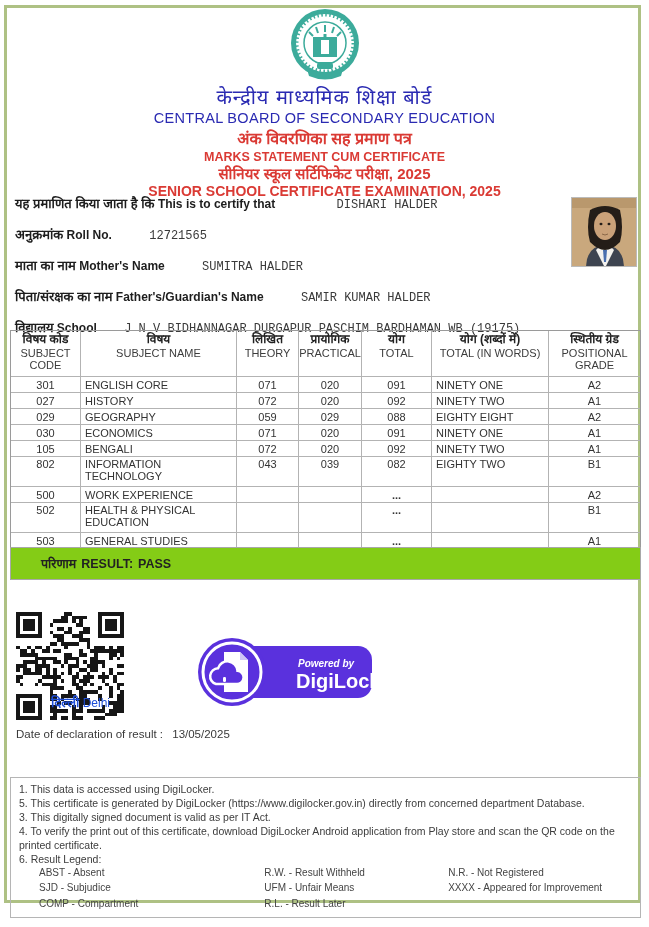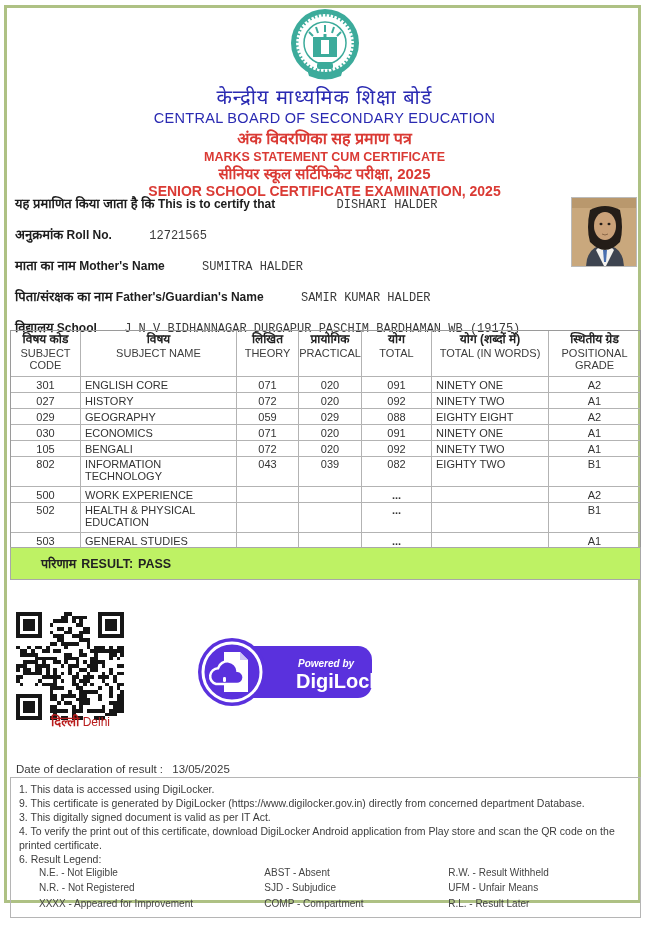--- a/index.html
+++ b/index.html
@@ -32,28 +32,28 @@
   .mtable { position:absolute; top:330px; left:10px; width:631px; border:1px solid #9a9a9a; font-size:11px; color:#333; }
   .trow { display:grid; grid-template-columns:69px 156px 62px 63px 70px 117px 92px; border-top:1px solid #b3b3b3; }
   .trow:first-child { border-top:none; }
   .cell { border-left:1px solid #b3b3b3; padding:1px 4px; display:flex; align-items:center; justify-content:center; text-align:center; min-height:15px; }
   .cell:first-child { border-left:none; }
   .cell.left { justify-content:flex-start; text-align:left; }
   .thead .cell { flex-direction:column; justify-content:flex-start; padding-top:2px; min-height:45px; line-height:1.15; color:#3c3c3c; }
   .thead .hi { font-weight:bold; font-size:12px; color:#222; }
 
   
-  .result-box { position:absolute; top:547px; left:10px; width:631px; height:33px; border:1px solid #a8a8a8; background:#bef264; display:flex; align-items:center; padding-left:30px; font-size:12.5px; font-weight:bold; color:#222; }
+  .result-box { position:absolute; top:547px; left:10px; width:631px; height:33px; border:1px solid #a8a8a8; background:#84cc16; display:flex; align-items:center; padding-left:30px; font-size:12.5px; font-weight:bold; color:#222; }
   .result-box span { margin-right:5px; }
 
   
   .qr { position:absolute; top:612px; left:16px; width:108px; height:108px; }
-  .place { position:absolute; top:712px; left:16px; font-size:12px; color:#b91c1c;padding-left:35px; }
+  .place { position:absolute; top:693px; left:16px; font-size:12px; color:#1d4ed8;padding-left:35px; }
   .place .hi { font-weight:bold; font-size:13px; }
-  .dateline { position:absolute; top:763px; left:16px; font-size:11.5px; color:#3a3a3a; }
+  .dateline { position:absolute; top:728px; left:16px; font-size:11.5px; color:#3a3a3a; }
   .dateline span { margin-right:6px; }
 
   .badge { position:absolute; top:636px; left:196px; width:178px; height:72px; }
 
   
   .notebox { position:absolute; top:777px; left:10px; width:631px; min-height:126px; border:1px solid #b5b5b5; padding:4px 8px 4px 8px; font-size:10.5px; color:#3c3c3c; line-height:1.25; }
   .notebox .ntitle { font-weight:bold; color:#222; }
   .notebox .nitem { margin-top:1px; }
   .legend-title { margin-top:2px; }
   .legend { display:grid; grid-template-columns:38% 31% 31%; padding-left:20px; margin-top:1px; }
@@ -585,26 +585,25 @@
     <span class="hi">दिल्ली</span>
     <span>Delhi</span>
   </div>
   <div class="dateline">
     <span>Date of declaration of result :</span>
     <span>13/05/2025</span>
   </div>
 
   <div class="notebox">
     <div class="nitem">1. This data is accessed using DigiLocker.</div>
-    <div class="nitem">9. This certificate is generated by DigiLocker (https://www.digilocker.gov.in) directly from concerned department Database.</div>
+    <div class="nitem">5. This certificate is generated by DigiLocker (https://www.digilocker.gov.in) directly from concerned department Database.</div>
     <div class="nitem">3. This digitally signed document is valid as per IT Act.</div>
     <div class="nitem">4. To verify the print out of this certificate, download DigiLocker Android application from Play store and scan the QR code on the printed certificate.</div>
     <div class="nitem legend-title">6. Result Legend:</div>
     <div class="legend">
-      <div class="lg-item">N.E. - Not Eligible</div>
       <div class="lg-item">ABST - Absent</div>
       <div class="lg-item">R.W. - Result Withheld</div>
       <div class="lg-item">N.R. - Not Registered</div>
       <div class="lg-item">SJD - Subjudice</div>
       <div class="lg-item">UFM - Unfair Means</div>
       <div class="lg-item">XXXX - Appeared for Improvement</div>
       <div class="lg-item">COMP - Compartment</div>
       <div class="lg-item">R.L. - Result Later</div>
     </div>
   </div>

